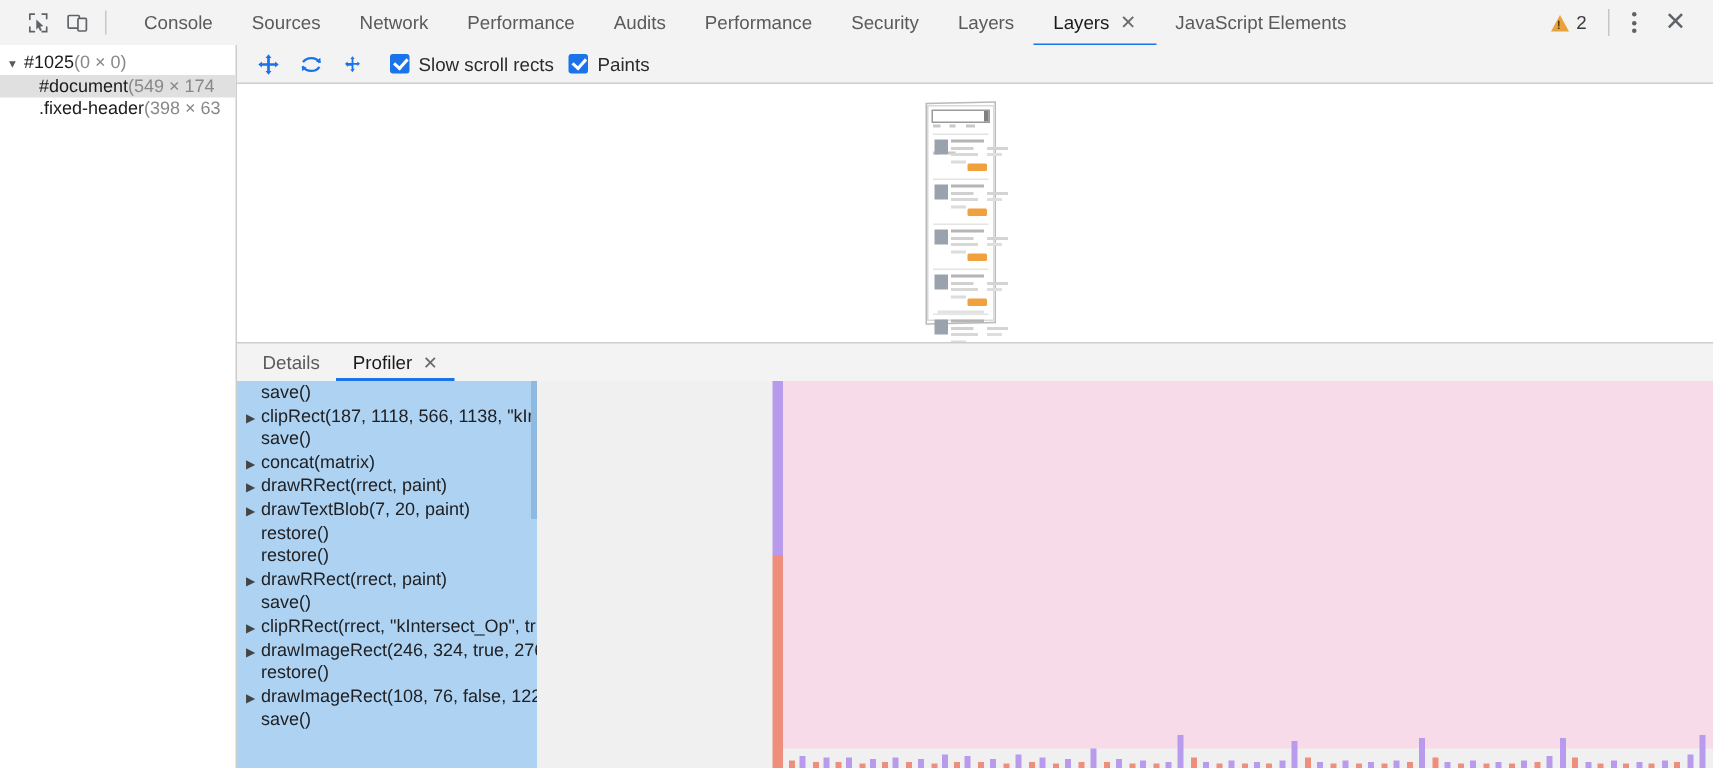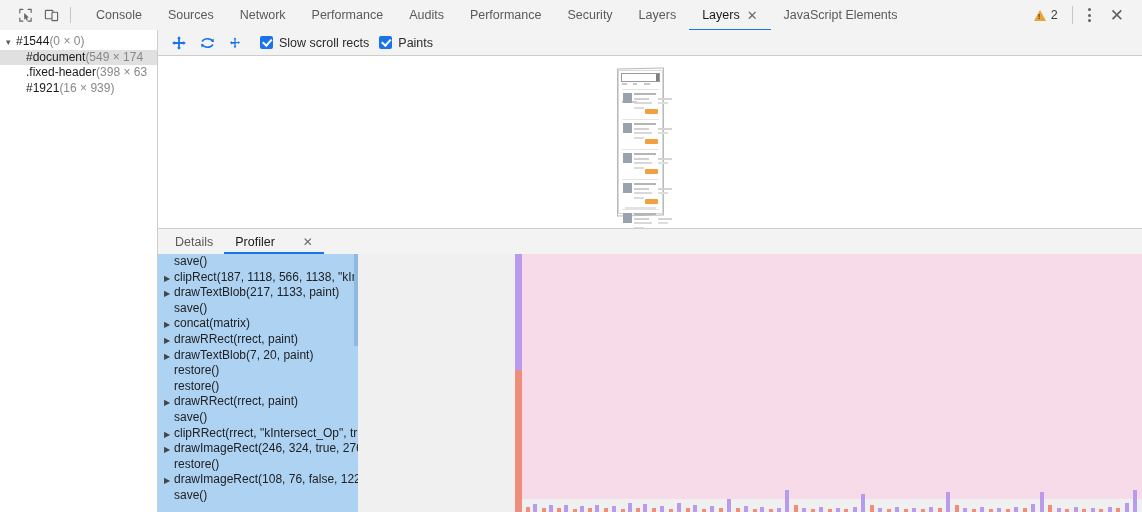--- a/index.html
+++ b/index.html
@@ -123,21 +123,21 @@
   
   .sub-tabstrip {
     position: absolute; left: 158px; top: 228px; width: 984px; height: 25px;
     background: #f3f3f3; border-top: 1px solid #cdcdcd; border-bottom: 1px solid #cdcdcd;
     display: flex; align-items: stretch; padding-left: 6px;
   }
   .sub-tab {
     display: flex; align-items: center; padding: 0 11px; font-size: 12.5px;
     color: #5a5a5a; cursor: pointer; position: relative; white-space: nowrap;
   }
-  .sub-tab.active { color: #1a1a1a; gap: 21px; }
+  .sub-tab.active { color: #1a1a1a; }
   .sub-tab.active::after {
     content:""; position:absolute; left:0; right:0; bottom:0; height:2px; background:#1a73e8;
   }
   .sub-tab .closex { margin-left: 7px; font-size: 12px; color: #6b6b6b;
                      font-family:"DejaVu Sans", sans-serif; }
 
   
   .profiler {
     position: absolute; left: 158px; top: 254px; width: 984px; height: 258px;
     background: #f0f0f0; overflow: hidden;
@@ -235,24 +235,23 @@
         <i></i>
         <i></i>
         <i></i>
       </div>
       <div class="xclose">✕</div>
     </div>
   </div>
 
   <div class="sidebar">
     <div id="tree-host">
-        <div class="tree-row"><span class="arrow">▾</span><span class="nm">#1544</span><span class="dim">(0 × 0)</span></div>
+        <div class="tree-row"><span class="arrow">▾</span><span class="nm">#1025</span><span class="dim">(0 × 0)</span></div>
         <div class="tree-row sel"><span class="ind"></span><span class="ind"></span><span class="nm">#document</span><span class="dim">(549 × 174</span></div>
         <div class="tree-row"><span class="ind"></span><span class="ind"></span><span class="nm">.fixed-header</span><span class="dim">(398 × 63</span></div>
-        <div class="tree-row"><span class="ind"></span><span class="ind"></span><span class="nm">#1921</span><span class="dim">(16 × 939)</span></div>
       </div>
   </div>
 
   <div class="ltoolbar">
     <div class="lt-btn">
       <svg width="16" height="16" viewBox="0 0 16 16">
         <path d="M8 1.2l2 2.4H8.9v3.5h3.5V6l2.4 2-2.4 2v-1.1H8.9v3.5H10L8 14.8l-2-2.4h1.1V8.9H3.6V10L1.2 8l2.4-2v1.1h3.5V3.6H6z" fill="#1a73e8"></path>
       </svg>
     </div>
     <div class="lt-btn">
@@ -359,21 +358,20 @@
         </div>
       </div>
   </div>
 
   <div class="profiler">
 
     <div class="cmdlog">
       <div id="cmd-host">
           <div class="cmd-row"><span class="noind"></span><span>save()</span></div>
           <div class="cmd-row"><span class="tri">▶</span><span>clipRect(187, 1118, 566, 1138, "kIn</span></div>
-          <div class="cmd-row"><span class="tri">▶</span><span>drawTextBlob(217, 1133, paint)</span></div>
           <div class="cmd-row"><span class="noind"></span><span>save()</span></div>
           <div class="cmd-row"><span class="tri">▶</span><span>concat(matrix)</span></div>
           <div class="cmd-row"><span class="tri">▶</span><span>drawRRect(rrect, paint)</span></div>
           <div class="cmd-row"><span class="tri">▶</span><span>drawTextBlob(7, 20, paint)</span></div>
           <div class="cmd-row"><span class="noind"></span><span>restore()</span></div>
           <div class="cmd-row"><span class="noind"></span><span>restore()</span></div>
           <div class="cmd-row"><span class="tri">▶</span><span>drawRRect(rrect, paint)</span></div>
           <div class="cmd-row"><span class="noind"></span><span>save()</span></div>
           <div class="cmd-row"><span class="tri">▶</span><span>clipRRect(rrect, "kIntersect_Op", tr</span></div>
           <div class="cmd-row"><span class="tri">▶</span><span>drawImageRect(246, 324, true, 276</span></div>

